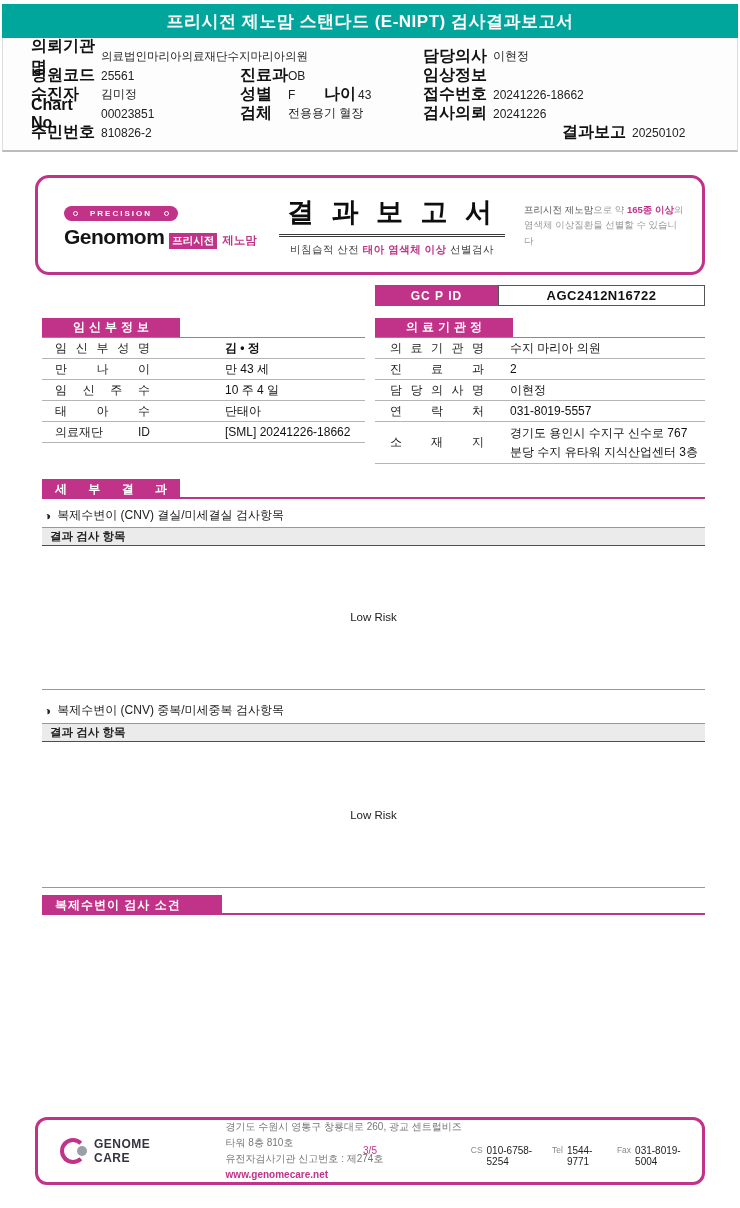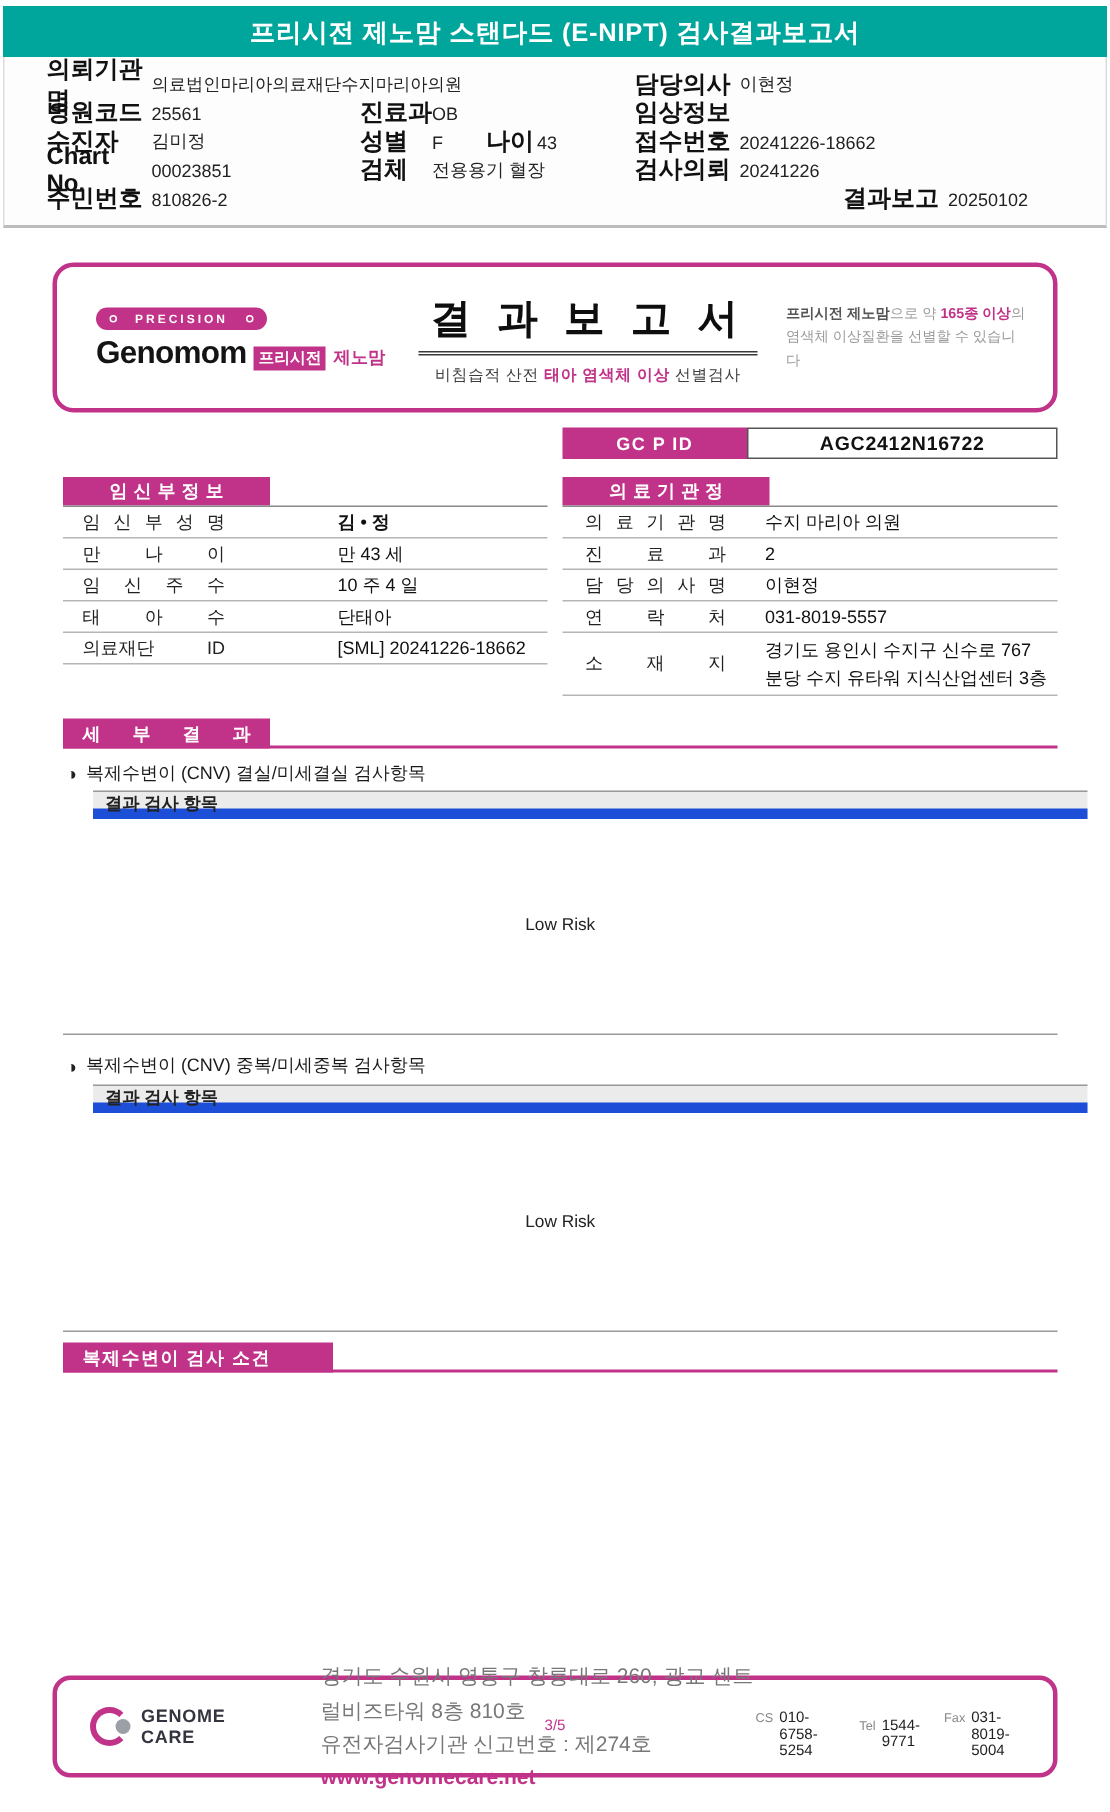--- a/index.html
+++ b/index.html
@@ -37,21 +37,21 @@
   .brand { display:flex; align-items:baseline; gap:5px; margin-top:4px; }
   .genomom { font-size:21px; font-weight:bold; color:#141414; letter-spacing:-0.5px; }
   .kr-box { background:var(--magenta); color:#fff; font-size:10.5px; font-weight:bold; padding:1px 3px; }
   .kr-text { color:var(--magenta); font-size:11.5px; font-weight:bold; }
   .title-zone { flex:1; text-align:center; }
   .main-title { display:inline-block; font-size:27px; font-weight:bold; letter-spacing:5px; color:#0e0e0e;
                 padding:0 8px 4px; border-bottom:3px double #3a3a3a; }
   .subtitle { margin-top:6px; font-size:10.5px; color:#3c3c3c; letter-spacing:0.5px; }
   .subtitle .hl-pink { color:var(--magenta); font-weight:bold; }
   .note-zone { width:178px; padding-right:16px; font-size:9.5px; color:#9a9a9a; line-height:1.6; }
-  .note-strong { color:#555; font-weight:bold; }
+  .note-strong { color:#555; font-weight:normal; }
   .note-high { color:var(--magenta); font-weight:bold; }
 
   
   .gcp-bar { position:absolute; top:285px; left:375px; width:330px; height:21px; display:flex; }
   .gcp-label { width:123px; background:var(--magenta); color:#fff; font-weight:bold; font-size:12px;
                display:flex; align-items:center; justify-content:center; letter-spacing:1px; }
   .gcp-value { flex:1; border:1px solid #555; background:#fff; font-weight:bold; font-size:13px;
                display:flex; align-items:center; justify-content:center; letter-spacing:0.5px; color:#111; }
 
   
@@ -76,39 +76,39 @@
              line-height:20px; padding:0 13px; font-size:12px; text-align:justify; text-align-last:justify; }
   .sec-box.wide { width:180px; text-align:left; text-align-last:left; letter-spacing:1px; }
   .details-bar { top:479px; }
   .findings-bar { top:895px; }
 
   .cnv-heading { position:absolute; left:44px; font-size:12px; color:#1a1a1a; display:flex;
                  align-items:center; gap:6px; }
   .heading1 { top:507px; } .heading2 { top:702px; }
   .icon-half { font-size:12px; color:#222; }
   .col-bar { position:absolute; left:42px; width:663px; height:19px; background:#EBEBEB;
-             border-top:1px solid #999; border-bottom:7px solid #1d4ed8; font-weight:bold; font-size:11.5px;
-             color:#222; line-height:17px; padding-left:8px;margin-left:20px; }
+             border-top:1px solid #999; border-bottom:1px solid #1d4ed8; font-weight:bold; font-size:11.5px;
+             color:#222; line-height:17px; padding-left:8px; }
   .colbar1 { top:527px; } .colbar2 { top:723px; }
   .risk { position:absolute; left:42px; width:663px; text-align:center; font-size:11.5px; color:#222; }
   .risk1 { top:611px; } .risk2 { top:809px; }
   .hline { position:absolute; left:42px; width:663px; border-top:1px solid #999; }
   .hline1 { top:689px; } .hline2 { top:887px; }
 
   
   .footer { position:absolute; left:35px; top:1117px; width:670px; height:68px;
             border:3px solid var(--magenta); border-radius:12px; display:flex; align-items:center;
             padding:0 18px 0 22px; background:#fff; }
   .gc-mark { position:relative; width:26px; height:26px; flex:0 0 26px; }
   .gc-mark::before { content:""; position:absolute; inset:0; border:4px solid var(--magenta);
                      border-right-color:transparent; border-radius:50%; }
   .gc-mark::after { content:""; position:absolute; right:-1px; top:8px; width:10px; height:10px;
                     background:#9aa0a6; border-radius:50%; }
   .gc-name { font-size:12px; font-weight:bold; color:#33343f; margin-left:8px; letter-spacing:0.5px; }
-  .addr { margin-left:54px; font-size:14px; color:#777; line-height:1.6; }
+  .addr { margin-left:54px; font-size:10px; color:#777; line-height:1.6; }
   .web { color:var(--magenta); font-weight:bold; }
   .contact { margin-left:auto; display:flex; align-items:center; gap:16px; font-size:10px; color:#222; }
   .citem { display:flex; align-items:flex-start; gap:4px;margin-top:10px; }
   .clab { color:#888; font-size:8.5px; }
   .page-num { position:absolute; top:1145px; left:0; width:740px; text-align:center;
               color:var(--magenta); font-size:10px; }
 </style>
 </head>
 <body>
 

